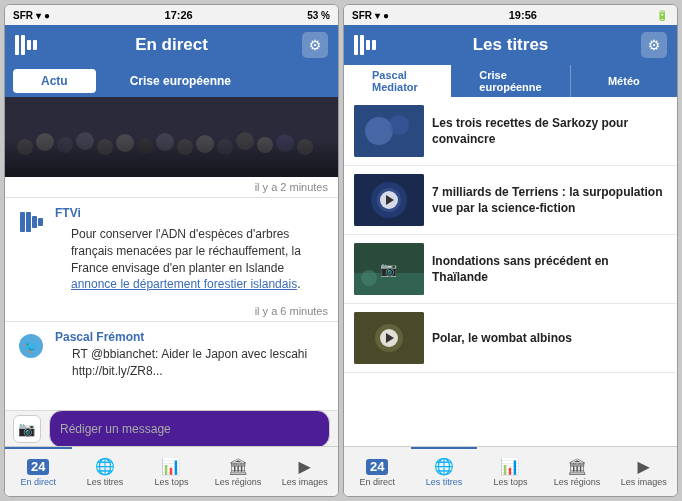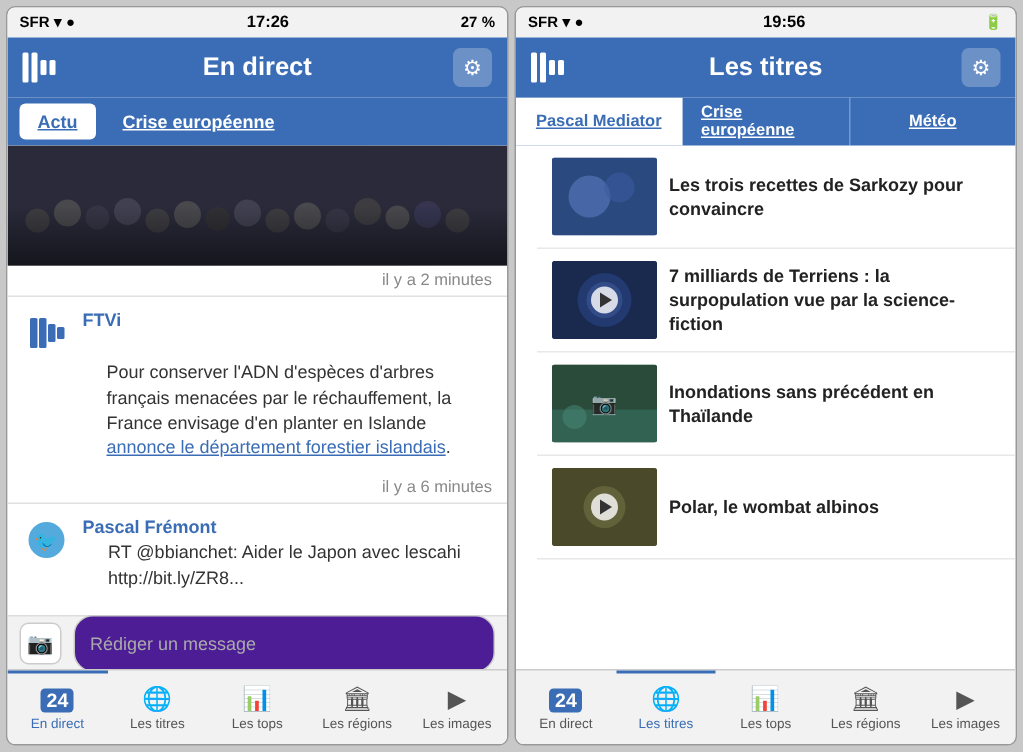--- a/index.html
+++ b/index.html
@@ -90,29 +90,28 @@
       background: #3a6db5;
       height: 32px;
       display: flex;
       align-items: center;
       padding: 0 8px;
       gap: 6px;
       flex-shrink: 0;
     }
     .tab-btn {
       height: 24px;
-      padding: 0 12px;
+      padding: 0 28px;
       border-radius: 4px;
       font-size: 12px;
       font-weight: 600;
       display: flex;
       align-items: center;
       color: #fff;
       cursor: pointer;
-      text-decoration: underline;
     }
     .tab-btn.active {
       background: #fff;
       color: #3a6db5;
     }
 
     
     .content {
       flex: 1;
       overflow: hidden;
@@ -172,21 +171,21 @@
     }
     .ftvi-bar {
       background: #3a6db5;
       border-radius: 1px;
     }
     .news-item-body { flex: 1; }
     .news-item-source {
       font-size: 12px;
       font-weight: 700;
       color: #3a6db5;
-      margin-bottom: 20px;
+      margin-bottom: 6px;
     }
     .news-item-text {
       font-size: 12px;
       color: #333;
       line-height: 1.4;
       margin-left: 16px;
     }
     .news-item-link { color: #3a6db5; text-decoration: underline; }
 
     
@@ -296,21 +295,21 @@
       font-size: 11px;
       border-right: 1px solid rgba(255,255,255,0.3);
     }
     .right-phone .tab-btn.active {
       background: #fff;
       color: #3a6db5;
     }
     .right-phone .tab-btn:last-child { border-right: none; }
 
     
-    .news-list { flex: 1; overflow: hidden; margin-left: 14px; }
+    .news-list { flex: 1; overflow: hidden; }
     .news-list-item {
       display: flex;
       align-items: center;
       padding: 8px 10px;
       gap: 8px;
       border-bottom: 1px solid #e8e8e8;
       min-height: 60px;
     }
     .news-thumb {
       width: 70px;
@@ -368,21 +367,21 @@
 <div class="phone">
 
   <div class="status-bar">
     <div class="status-left">
       <span>SFR</span>
       <span>▾</span>
       <span>●</span>
     </div>
     <div class="status-center">17:26</div>
     <div class="status-right">
-      <span>27 %</span>
+      <span>53 %</span>
     </div>
   </div>
 
   <div class="header">
     <div class="header-logo">
       <div class="logo-bar tall"></div>
       <div class="logo-bar tall"></div>
       <div class="logo-bar short"></div>
       <div class="logo-bar short"></div>
     </div>

